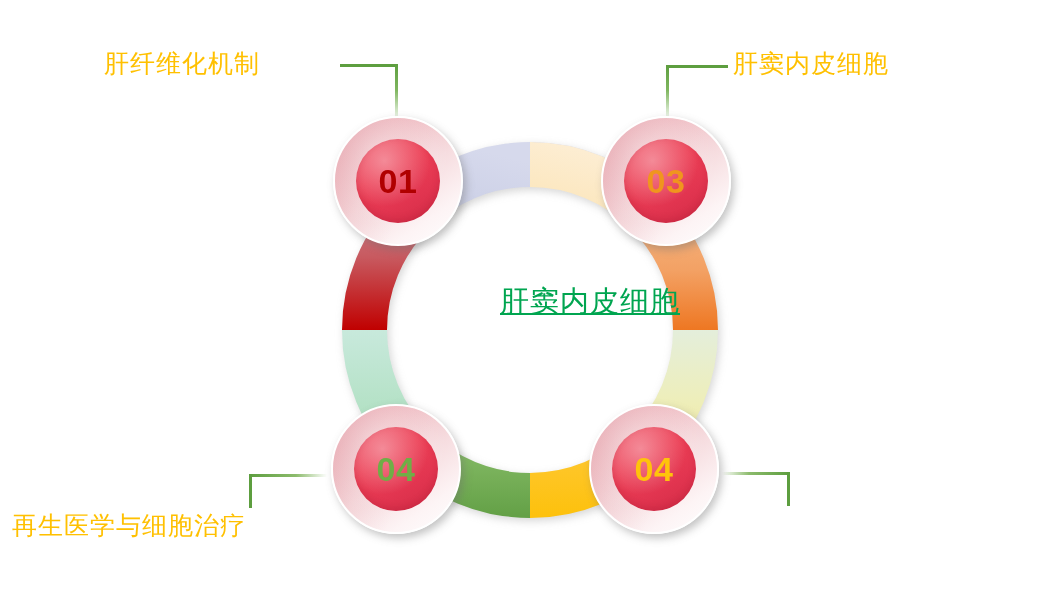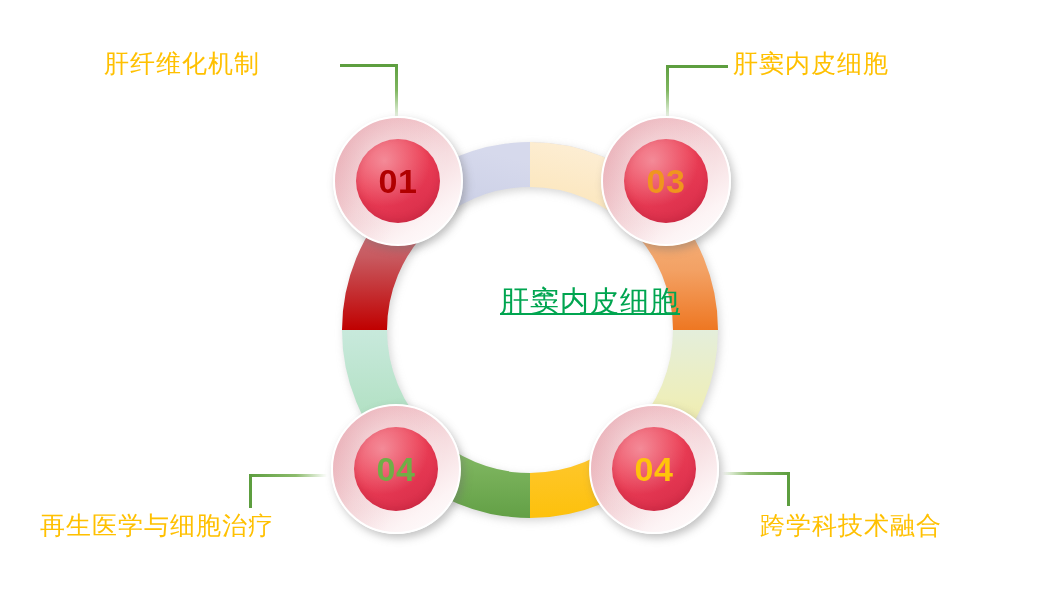--- a/index.html
+++ b/index.html
@@ -63,21 +63,21 @@
   .center-text .l2{font-size:25px;display:block;letter-spacing:.5px;}
 
   
   .label{
     position:absolute;color:#ffc000;font-size:25px;white-space:nowrap;
     font-family:"Liberation Serif","DejaVu Serif",serif;letter-spacing:1px;
   }
   #label1{left:104px;top:47px;}
   #label2{left:733px;top:47px;}
   #label3{left:760px;top:509px;}
-  #label4{left:12px;top:509px;margin-left:28px;}
+  #label4{left:12px;top:509px;}
 
   
   .conn{position:absolute;}
   .h{height:3px;}
   .v{width:3px;}
 </style>
 </head>
 <body>
 
 <div id="stage">
@@ -183,16 +183,15 @@
       <span class="num" style="color:#6fae46;">04</span>
     </div>
   </div>
 
   <div class="center-text">
     <span class="l1">肝窦内皮细胞</span>
   </div>
 
   <div class="label" id="label1">肝纤维化机制</div>
   <div class="label" id="label2">肝窦内皮细胞</div>
-  <div class="label" id="label3">跨学科技术融合</div>
   <div class="label" id="label4">再生医学与细胞治疗</div>
 
 </div>
 
 </body></html>

